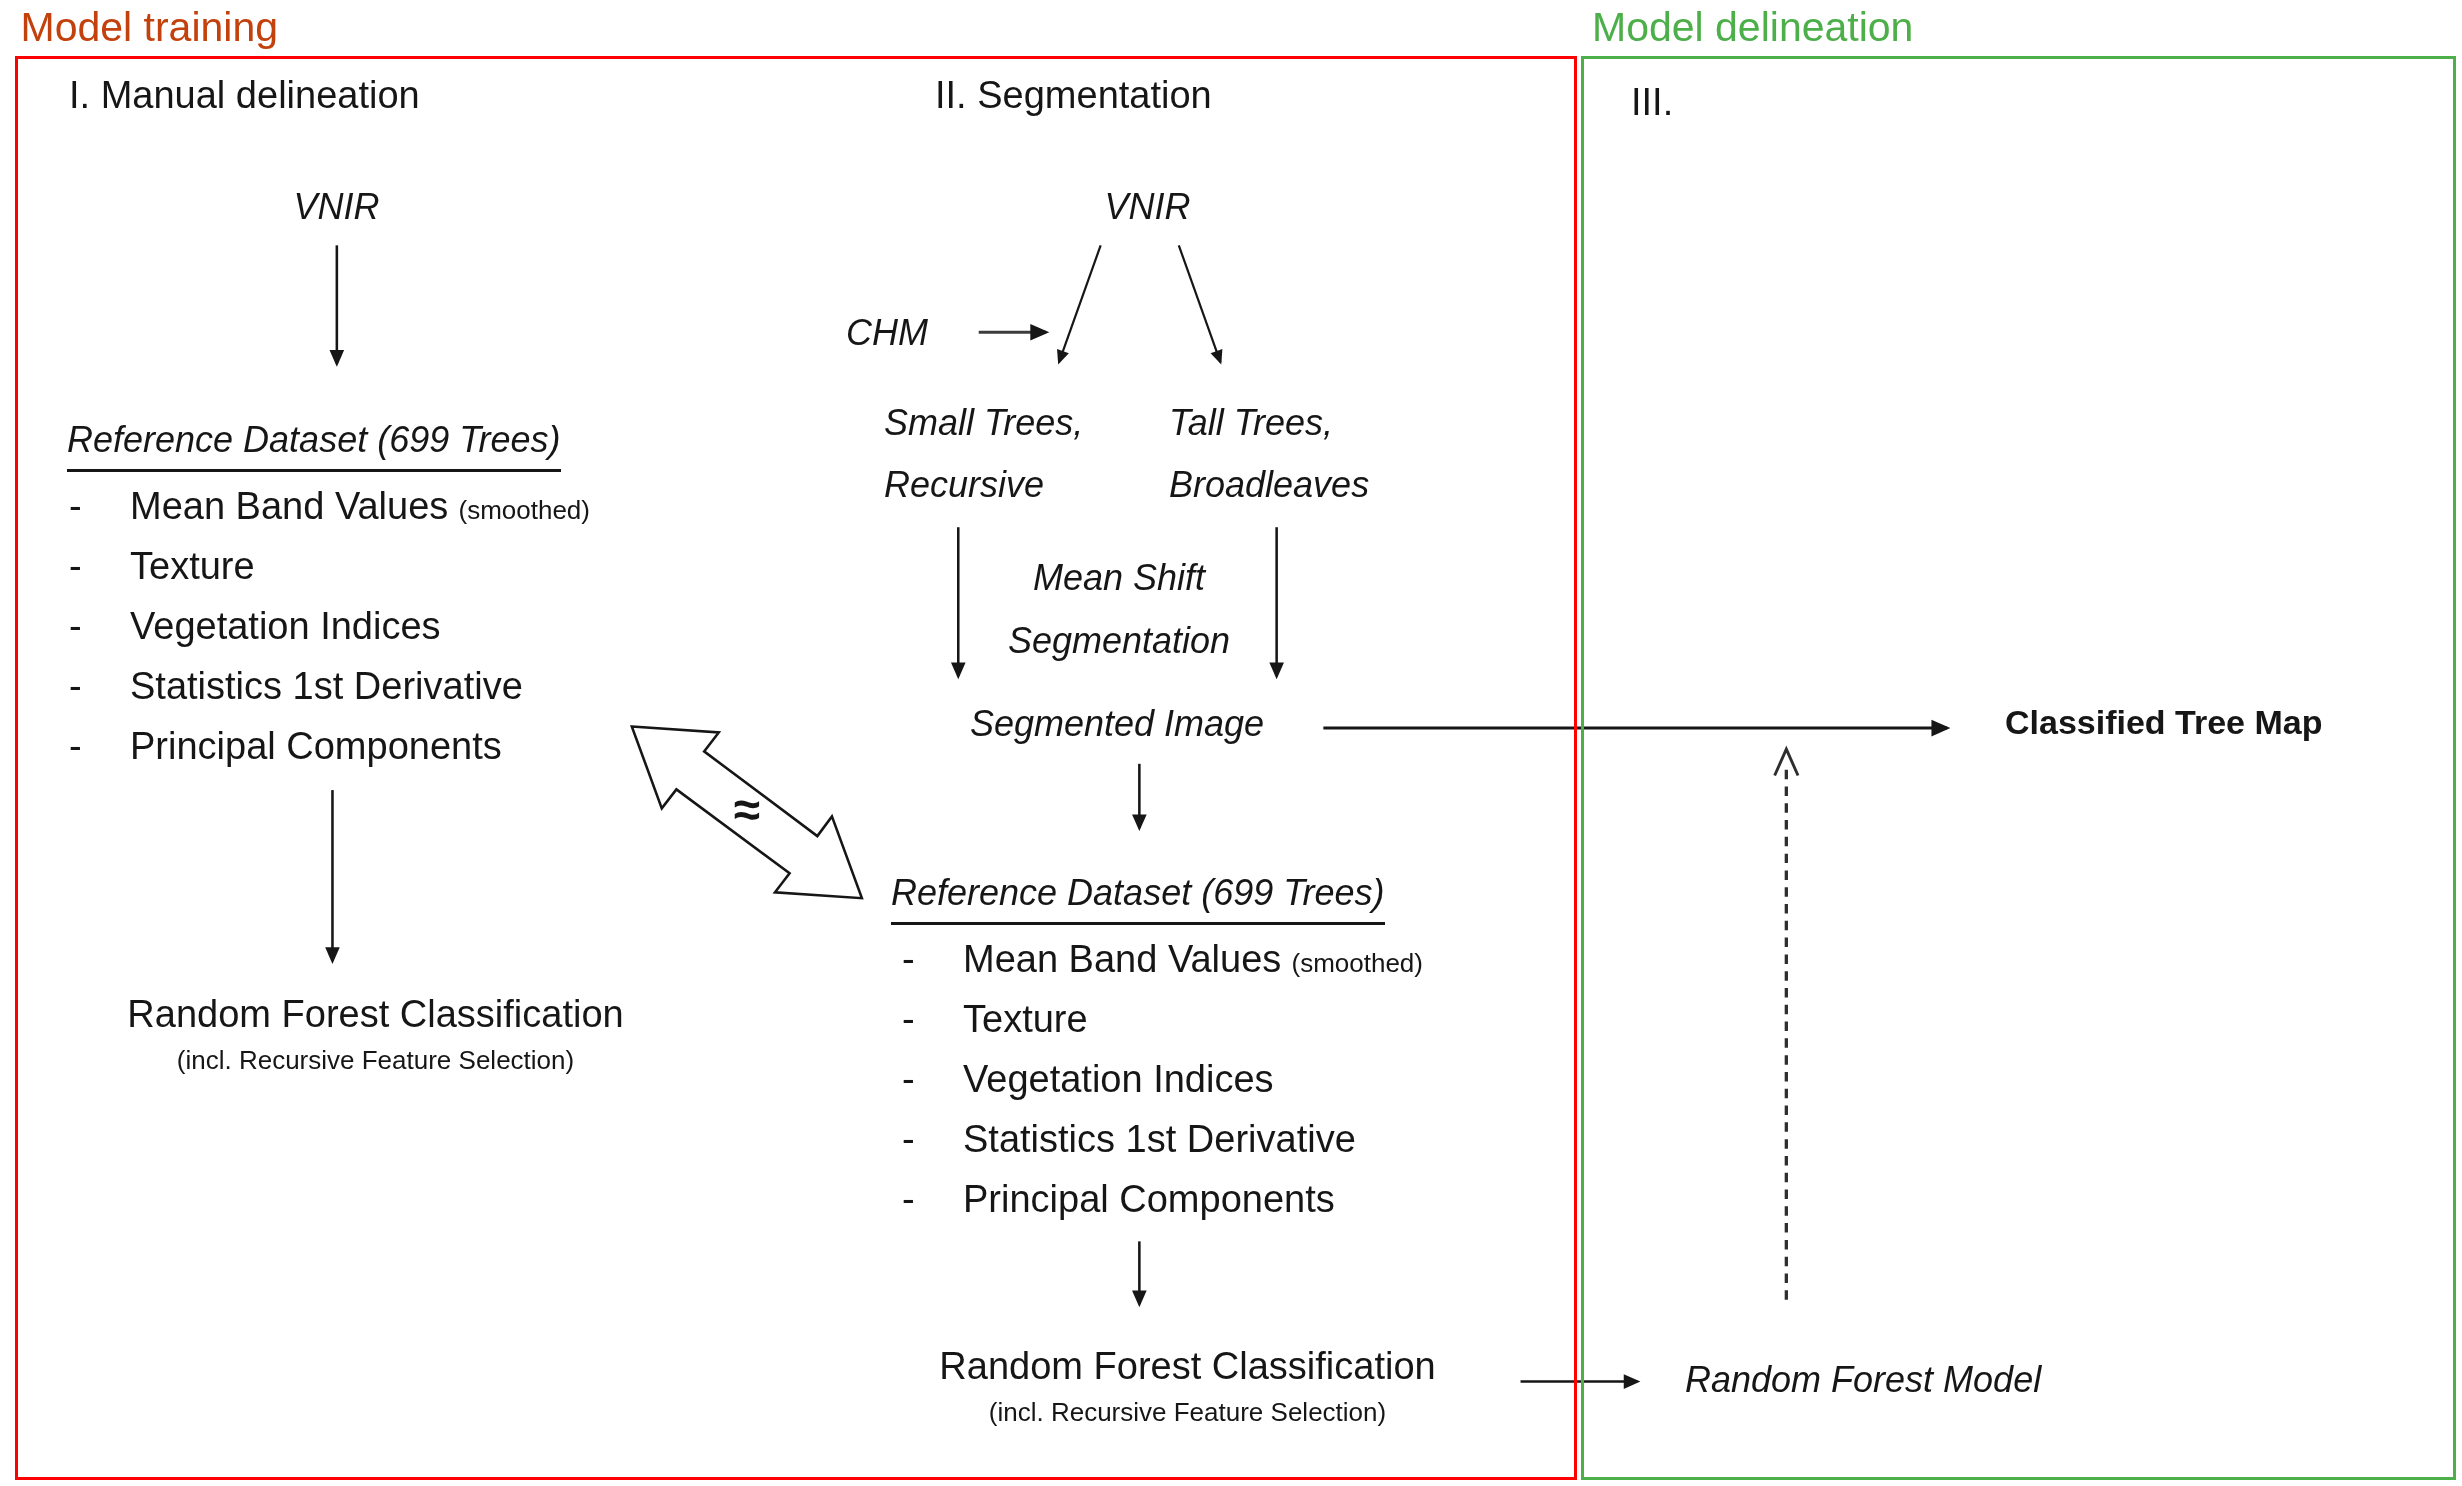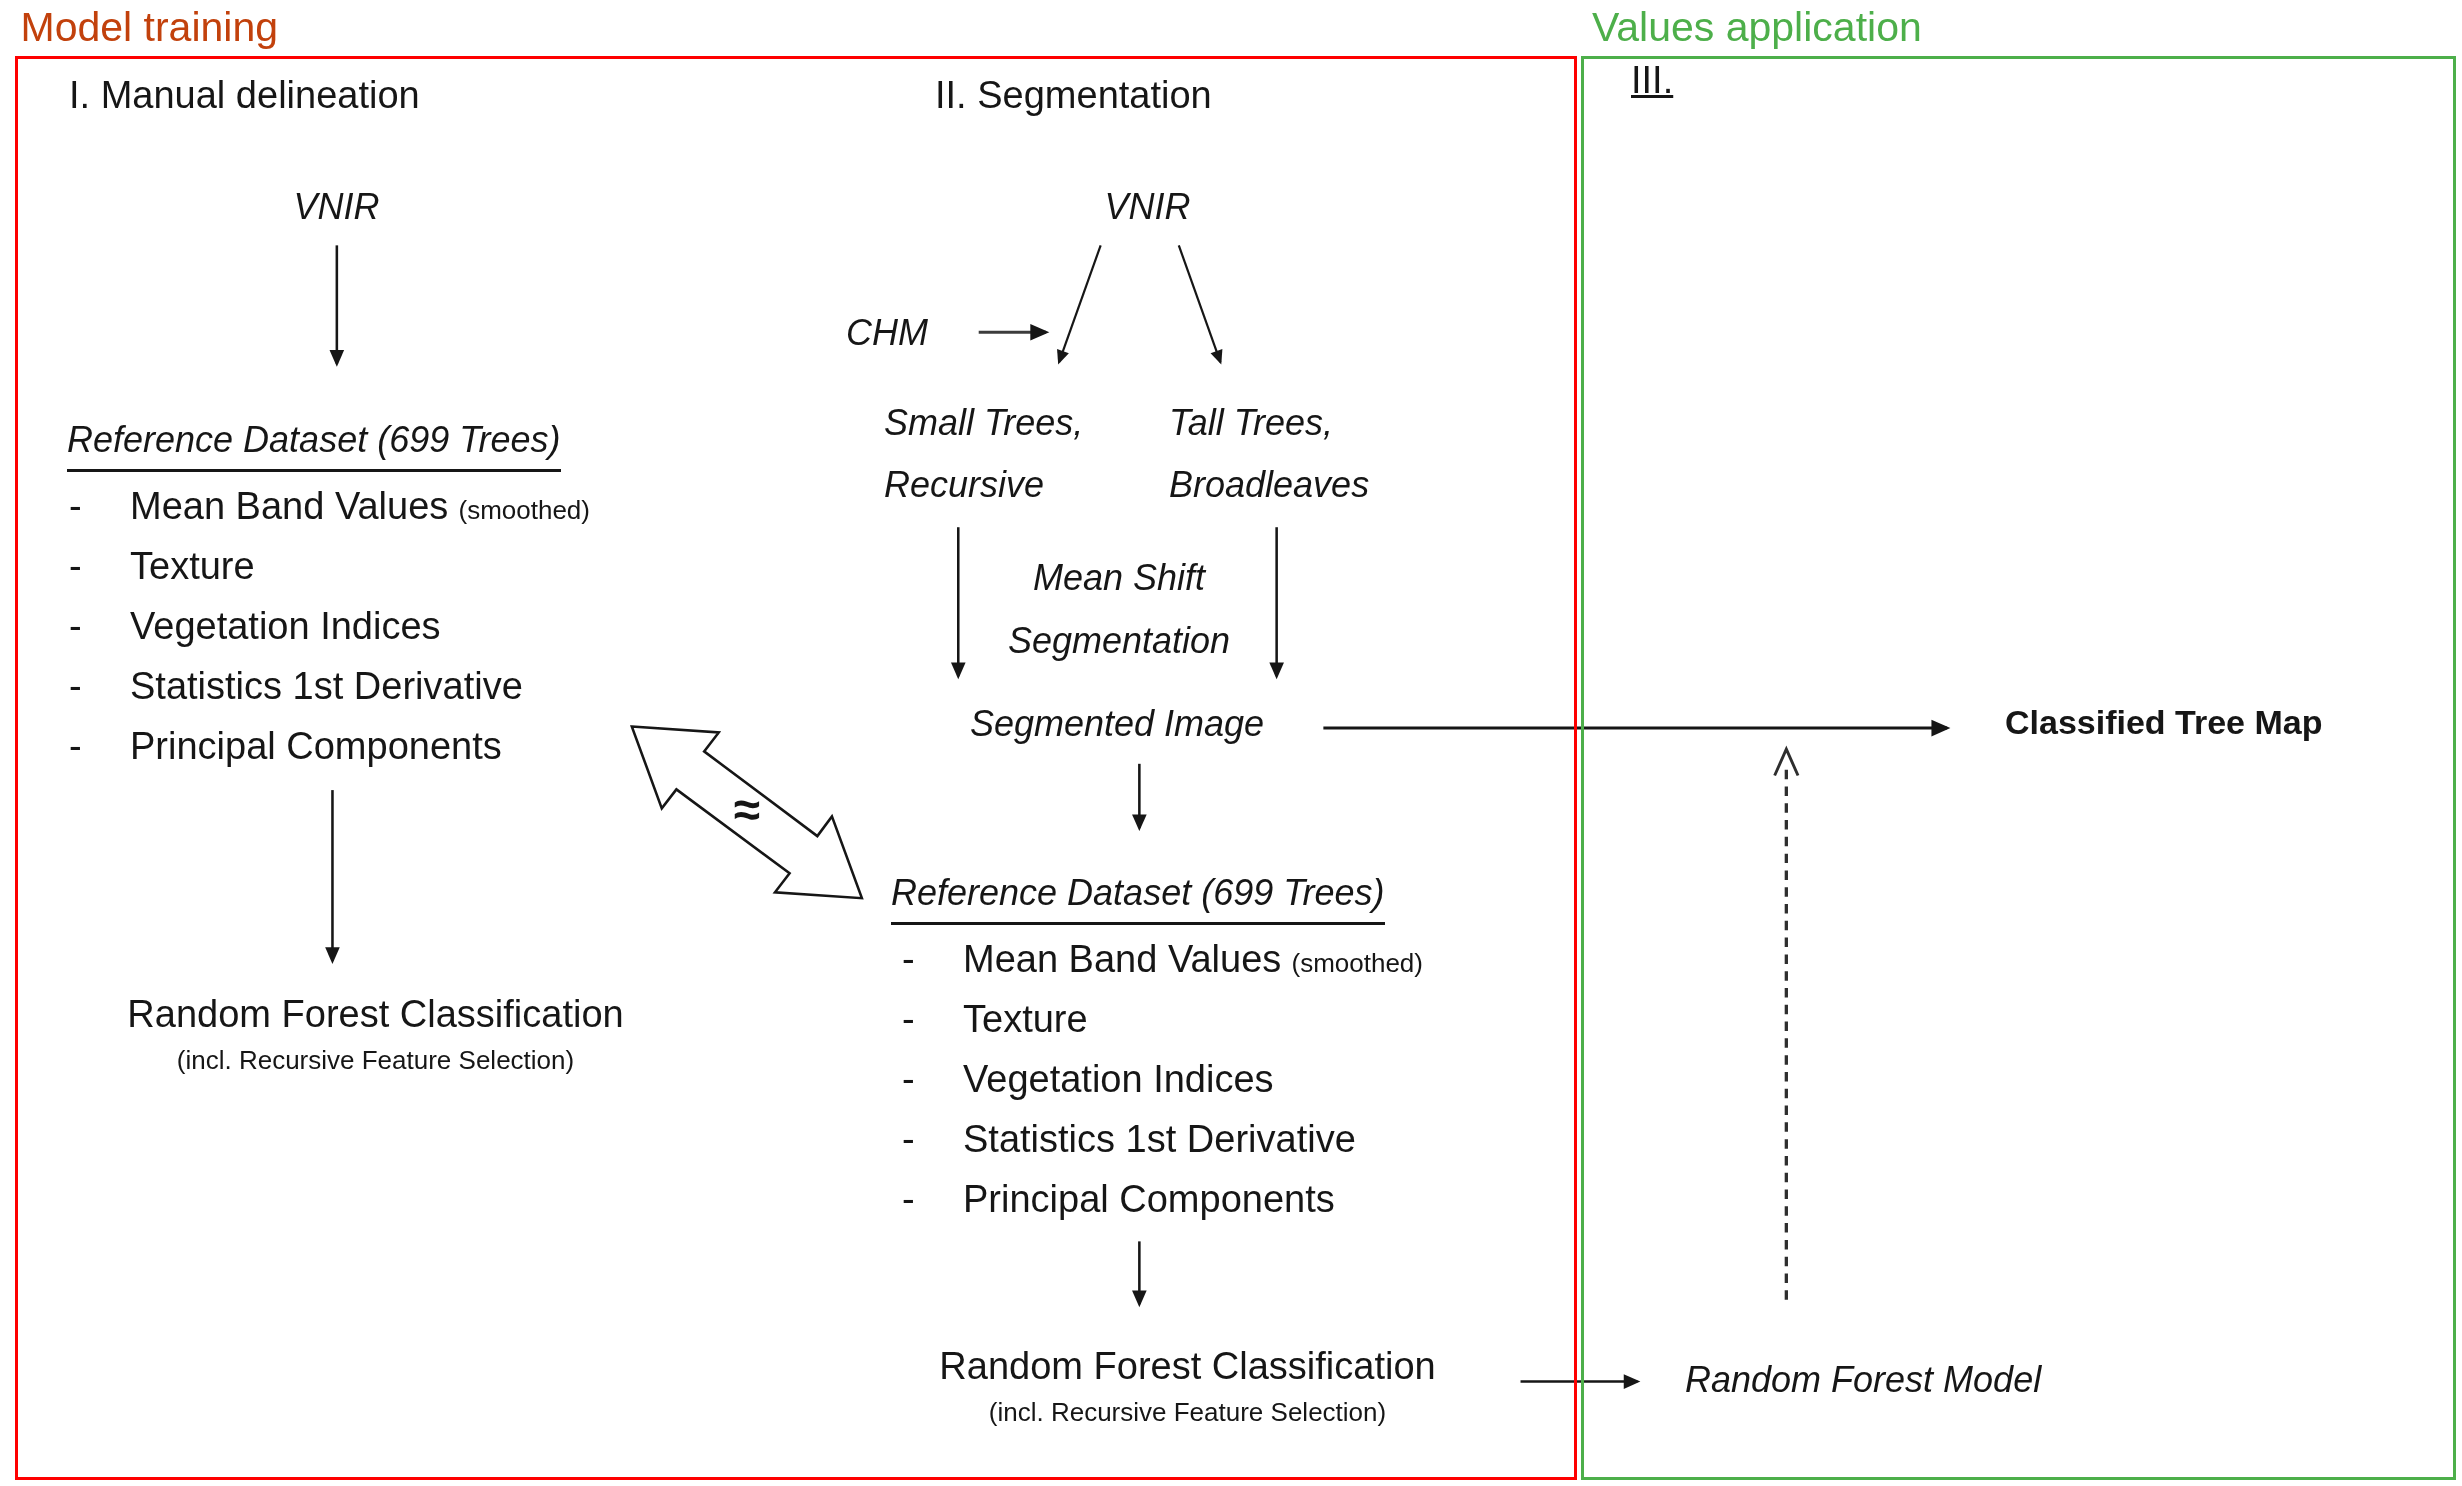--- a/index.html
+++ b/index.html
@@ -129,21 +129,21 @@
 
   <line x1="2082" y1="1892" x2="2242" y2="1892" stroke="#161616" stroke-width="3.5" marker-end="url(#ah)"></line>
 
   <line x1="2446" y1="1780" x2="2446" y2="1054" stroke="#2e2e2e" stroke-width="4.5" stroke-dasharray="13 10"></line>
   <path d="M 2430 1062 L 2446 1026 L 2462 1062" fill="none" stroke="#2e2e2e" stroke-width="4"></path>
 
   <polygon points="865,995 984,1003 964,1029 1119,1145 1139,1118 1180,1230 1061,1222 1081,1196 926,1081 906,1107" fill="#ffffff" stroke="#161616" stroke-width="3.5" stroke-linejoin="miter"></polygon>
 </svg>
 
 <div class="abs area-label training-label">Model training</div>
-<div class="abs area-label application-label">Values application</div>
+<div class="abs area-label application-label">Model delineation</div>
 
 <div class="abs frame training-frame"></div>
 <div class="abs frame application-frame"></div>
 
 <div class="abs section-title" style="left:69px; top:73px;">I. Manual delineation</div>
 
 <div class="abs txt center" style="left:245px; top:184px; width:183px;">VNIR</div>
 
 <div class="abs" style="left:67px; top:409px;">
   <span class="txt underlined">Reference Dataset (699 Trees)</span>
@@ -224,18 +224,18 @@
     <span class="feat-dash">-</span>
     <span>Principal Components</span>
   </div>
 </div>
 
 <div class="abs classifier-block" style="left:859px; top:1344px; width:657px;">
   <div class="classifier-title">Random Forest Classification</div>
   <div class="classifier-note">(incl. Recursive Feature Selection)</div>
 </div>
 
-<div class="abs section-title" style="left:1631px; top:58px;text-decoration:underline;">III.</div>
+<div class="abs section-title" style="left:1631px; top:80px;">III.</div>
 
 <div class="abs bold-node" style="left:2005px; top:703px;">Classified Tree Map</div>
 
 <div class="abs txt" style="left:1685px; top:1357px;">Random Forest Model</div>
 
 
 </body></html>

